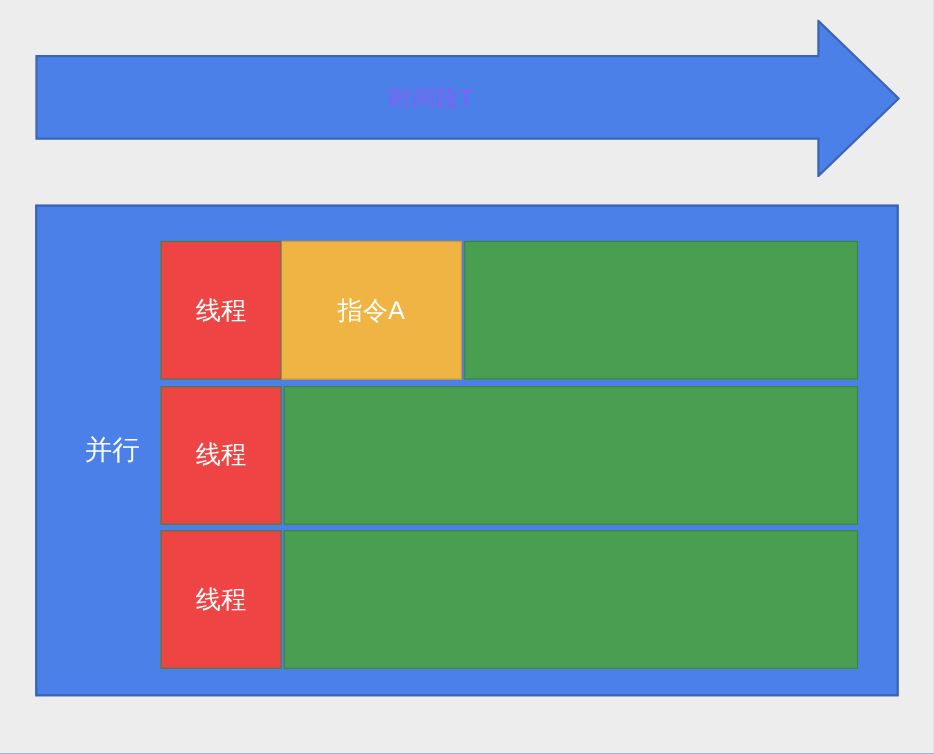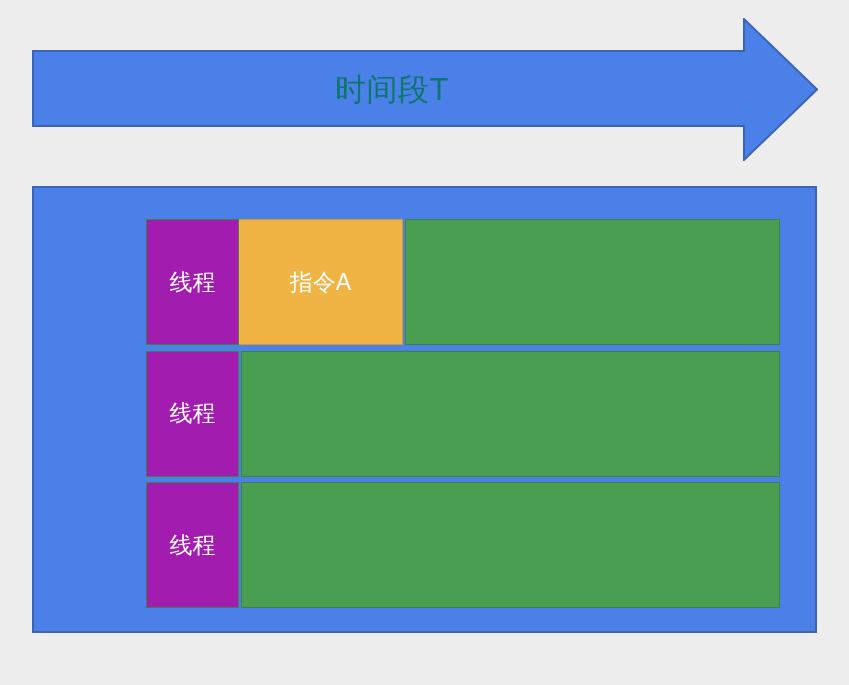--- a/index.html
+++ b/index.html
@@ -39,22 +39,22 @@
   }
   #timeline-arrow-label {
     position: absolute;
     left: 0;
     top: 0;
     width: 720px;
     height: 143px;
     display: flex;
     align-items: center;
     justify-content: center;
-    color: #0f766e;
-    font-size: 31px;
+    color: #8b5cf6;
+    font-size: 21px;
     letter-spacing: 0.5px;
     line-height: 1;
     user-select: none;
     pointer-events: none;
   }
 
   
   #parallel-panel {
     position: absolute;
     left: 32px;
@@ -104,22 +104,22 @@
     display: flex;
     align-items: center;
     justify-content: center;
     color: #ffffff;
     font-size: 23px;
     line-height: 1;
     user-select: none;
   }
 
   .cell-thread {
-    width: 93px;
-    background: #a21caf;
+    width: 110px;
+    background: #ef4444;
     border: 1px solid #3d8243;
   }
 
   .cell-instruction {
     width: 164px;
     background: #f0b444;
     border: 1px solid #d09a38;
     border-left: none;
   }
 
@@ -137,20 +137,21 @@
 
   <div id="timeline-arrow">
     <svg viewBox="0 0 786 143" preserveAspectRatio="none">
       <polygon points="1,33 712,33 712,1 785,71.5 712,142 712,108 1,108" fill="#4a80e8" stroke="#3a64b4" stroke-width="2" stroke-linejoin="miter"></polygon>
     </svg>
     <div id="timeline-arrow-label">时间段T</div>
   </div>
 
   <div id="parallel-panel">
 
+    <div id="parallel-label">并行</div>
 
     <div id="thread-rows">
 
       <div class="thread-row">
         <div class="cell cell-thread">线程</div>
         <div class="cell cell-instruction">指令A</div>
         <div class="cell cell-remainder"></div>
       </div>
 
       <div class="thread-row">

